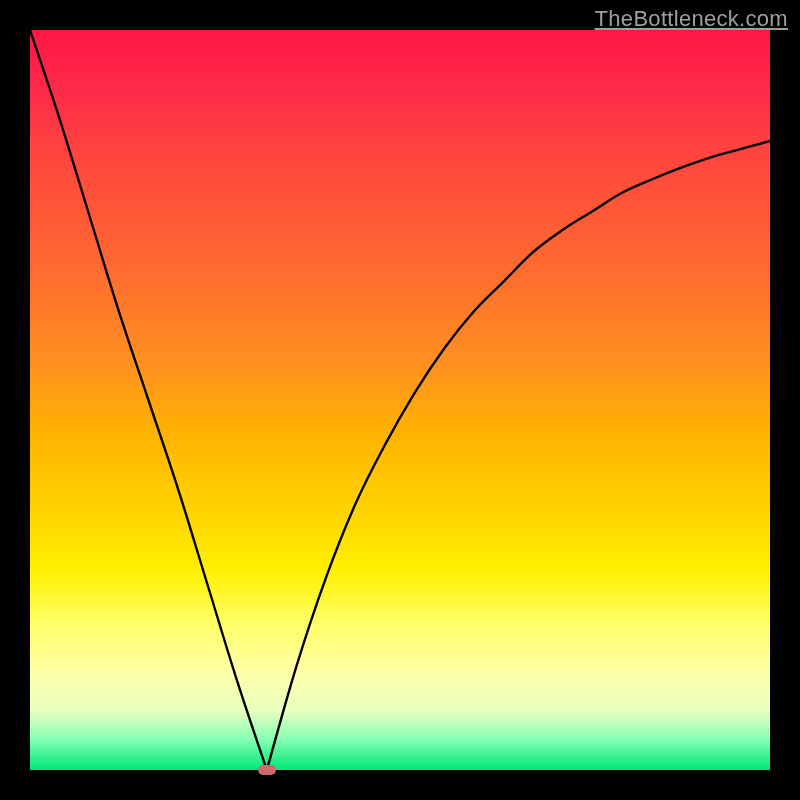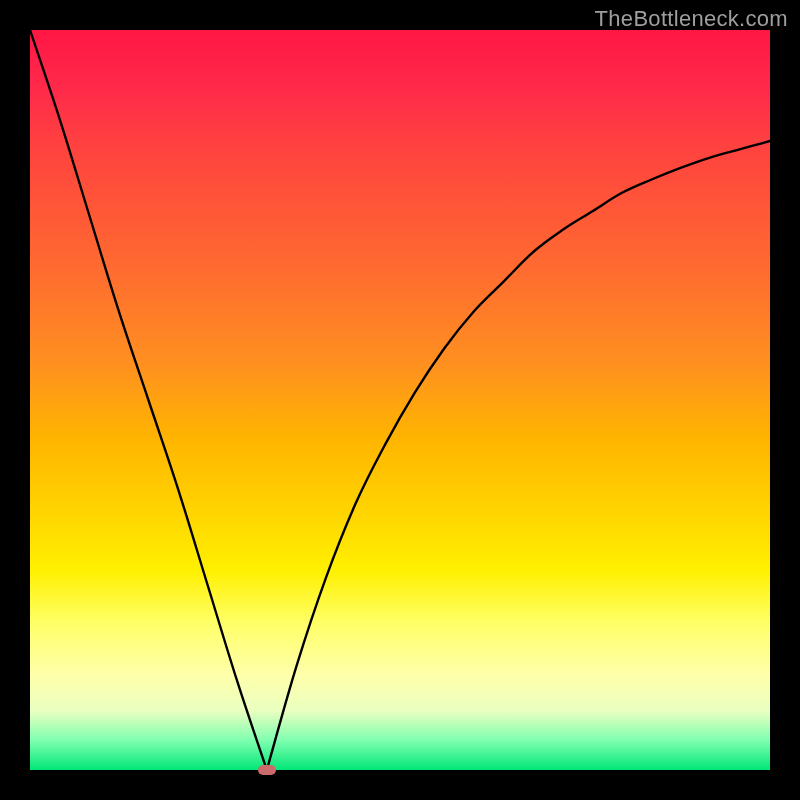--- a/index.html
+++ b/index.html
@@ -37,20 +37,21 @@
     );
   }
   .watermark {
     position: absolute;
     top: 6px;
     right: 12px;
     color: #9e9e9e;
     font-size: 22px;
     letter-spacing: 0.3px;
     user-select: none;
+    text-decoration: underline;
   }
   svg.curve {
     position: absolute;
     left: 0;
     top: 0;
     width: 740px;
     height: 740px;
   }
   .minpoint {
     position: absolute;

